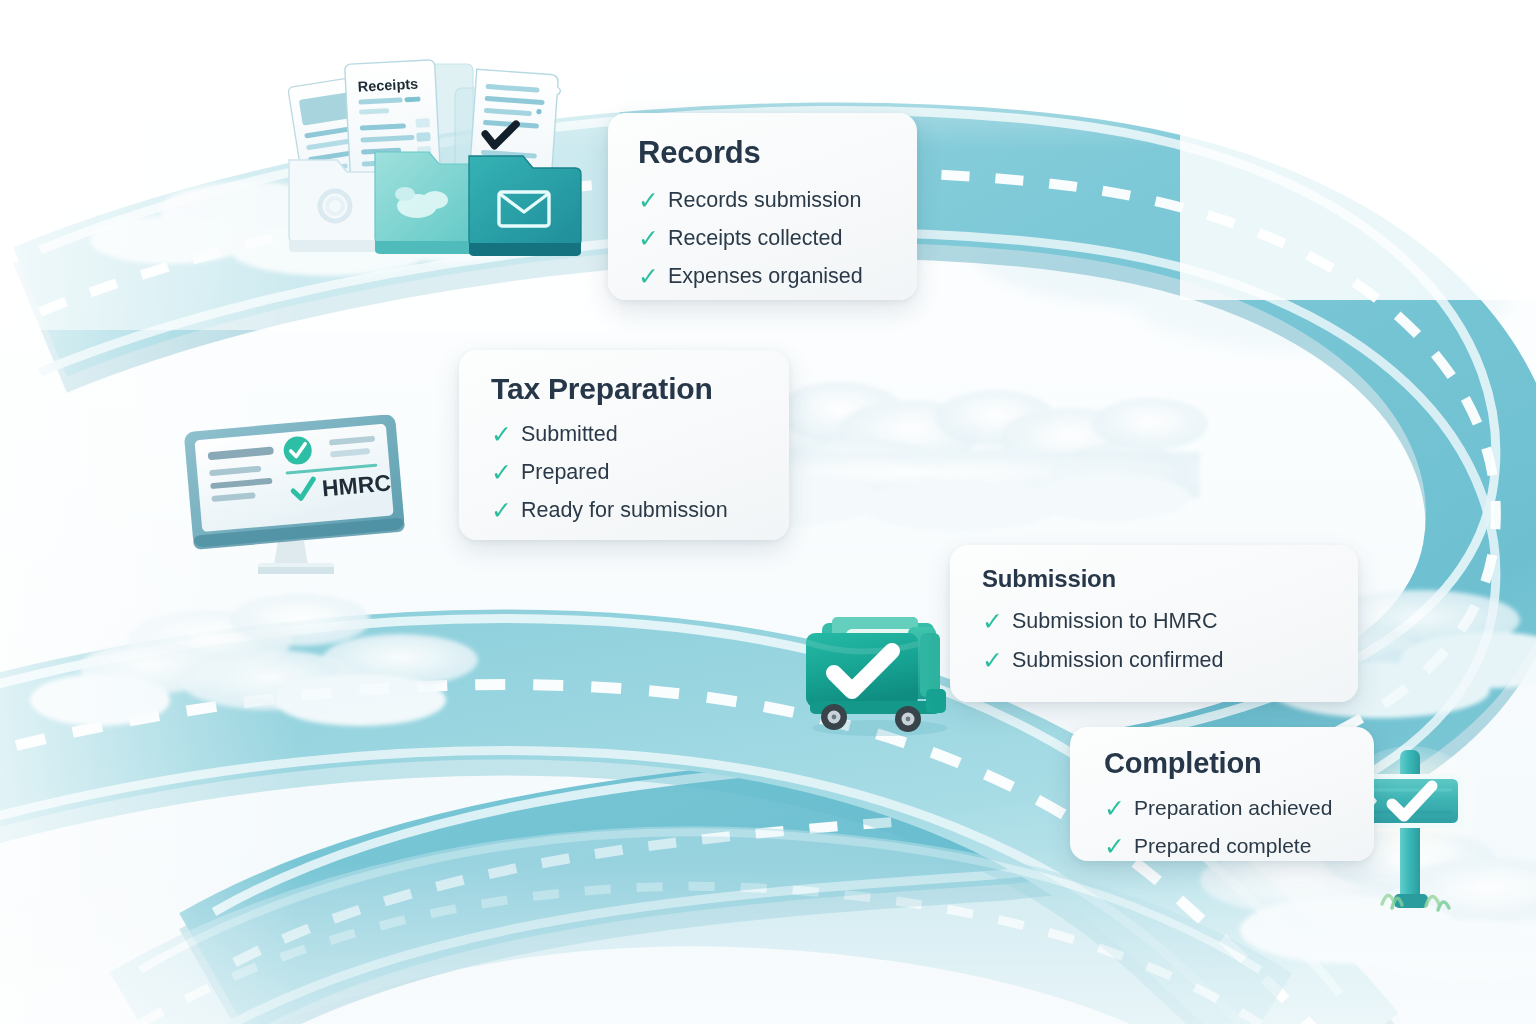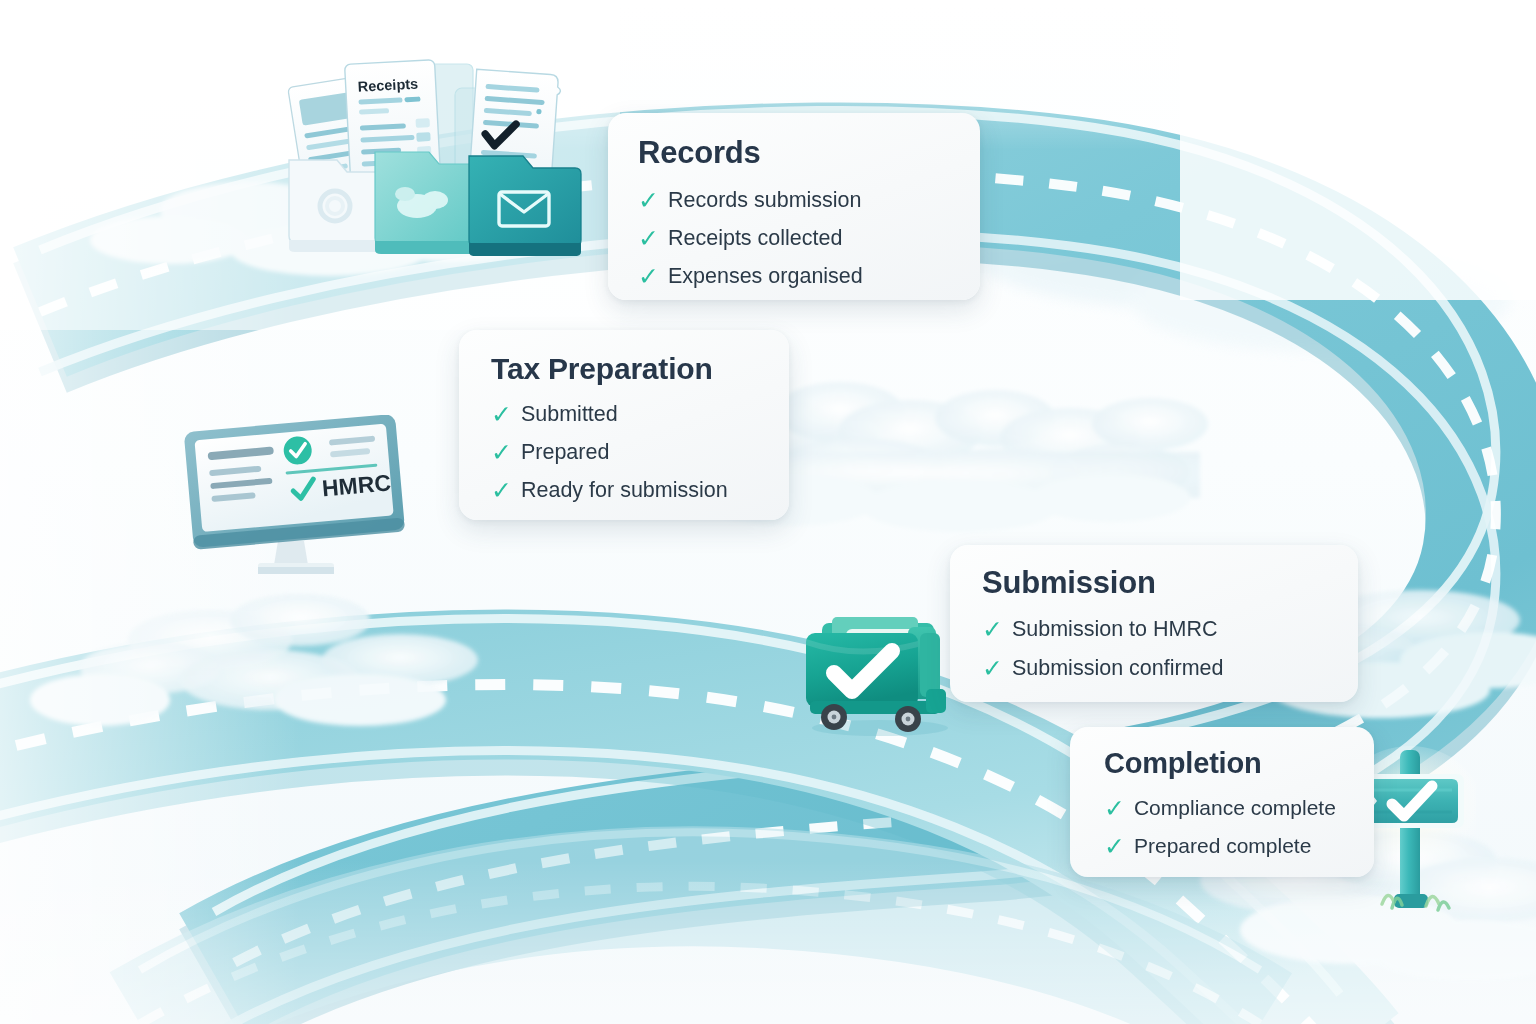--- a/index.html
+++ b/index.html
@@ -39,36 +39,36 @@
   }
   .tick{
     color:#2bbfa0;
     display:inline-block;
     line-height:1;
     margin-right:9px;
     font-weight:400;
   }
 
   
-  #card-records{left:608px;top:113px;width:372px;height:187px;padding:22px 0 12px 30px;}
+  #card-records{left:608px;top:113px;width:309px;height:187px;padding:22px 0 12px 30px;}
   #card-records .card-title{font-size:31px;margin-bottom:10px;}
   #card-records .item{font-size:21.5px;height:38px;}
   #card-records .tick{font-size:25px;}
 
-  #card-tax{left:459px;top:330px;width:330px;height:190px;padding:22px 0 0 32px;}
+  #card-tax{left:459px;top:350px;width:330px;height:190px;padding:22px 0 0 32px;}
   #card-tax .card-title{font-size:30px;margin-bottom:9px;}
   #card-tax .item{font-size:21.5px;height:38px;}
   #card-tax .tick{font-size:25px;}
 
   #card-submission{left:950px;top:545px;width:408px;height:157px;padding:20px 0 0 32px;}
-  #card-submission .card-title{font-size:31px;margin-bottom:9px;}
+  #card-submission .card-title{font-size:24px;margin-bottom:9px;}
   #card-submission .item{font-size:21.5px;height:39px;}
   #card-submission .tick{font-size:25px;}
 
-  #card-completion{left:1070px;top:727px;width:304px;height:150px;padding:20px 0 0 34px;}
+  #card-completion{left:1070px;top:727px;width:304px;height:134px;padding:20px 0 0 34px;}
   #card-completion .card-title{font-size:29px;margin-bottom:9px;}
   #card-completion .item{font-size:21px;height:38px;}
   #card-completion .tick{font-size:25px;}
 
   
   .illus{position:absolute;}
   #illus-documents{left:283px;top:48px;width:310px;height:235px;}
   #illus-monitor{left:182px;top:415px;width:235px;height:170px;}
   #illus-cart{left:788px;top:605px;width:185px;height:135px;}
   #illus-signpost{left:1348px;top:738px;width:128px;height:180px;}
@@ -602,21 +602,21 @@
         <span>Submission confirmed</span>
       </li>
     </ul>
   </div>
 
   <div class="card" id="card-completion">
     <div class="card-title">Completion</div>
     <ul class="items">
       <li class="item">
         <span class="tick">✓</span>
-        <span>Compliance complete</span>
+        <span>Preparation achieved</span>
       </li>
       <li class="item">
         <span class="tick">✓</span>
         <span>Prepared complete</span>
       </li>
     </ul>
   </div>
 
 </div>
 

